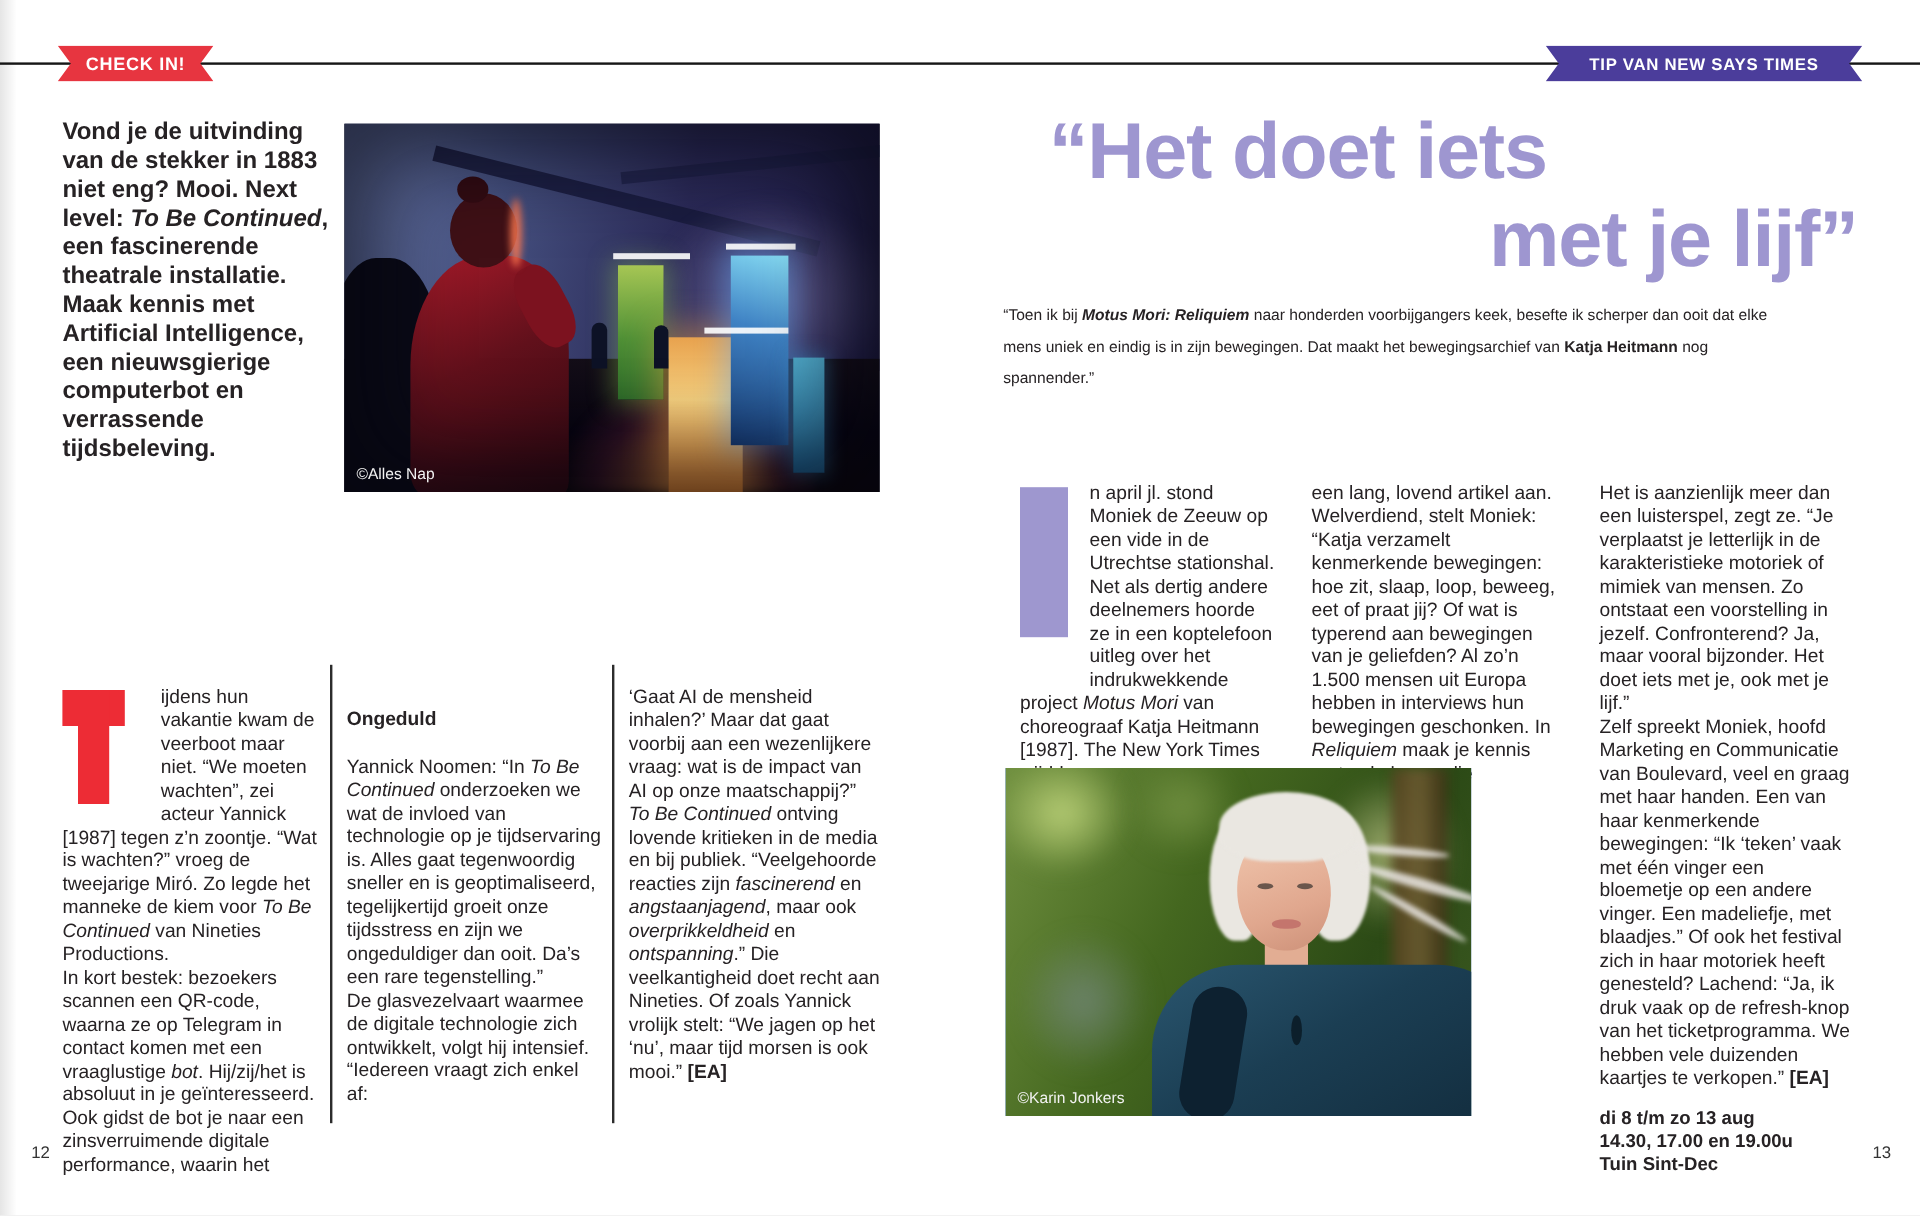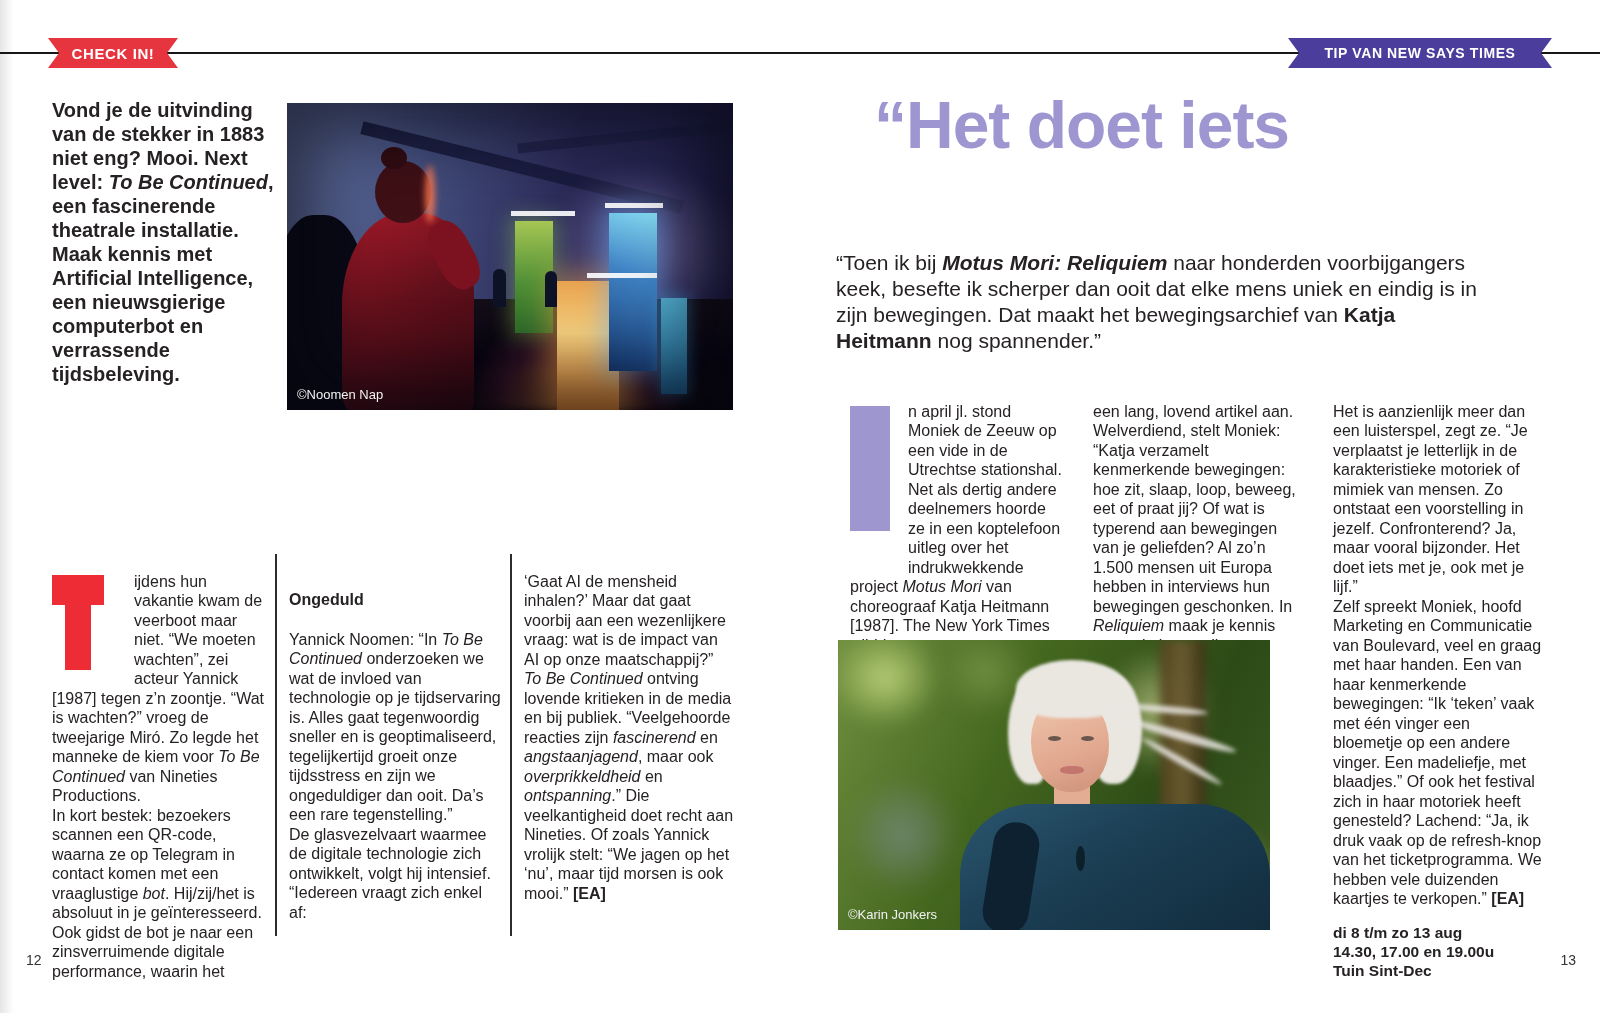--- a/index.html
+++ b/index.html
@@ -40,25 +40,25 @@
   .dropcap-t{float:left;position:relative;width:52px;height:95px;margin:3px 30px 2px 0;}
   .dropcap-t .bar-h{position:absolute;left:0;top:0;width:100%;height:30px;background:#ed2c35;}
   .dropcap-t .bar-v{position:absolute;left:13px;top:0;width:26px;height:100%;background:#ed2c35;}
   .dropcap-i{float:left;width:40px;height:125px;background:#9e97cf;margin:4px 18px 28px 0;}
 
   
   .big-title-right{position:absolute;left:836px;top:88px;width:712px;color:#9e96d0;
          font-size:66px;line-height:74px;font-weight:800;letter-spacing:-1px;}
   .btr-l1{padding-left:38px;}
   .btr-l2{text-align:right;}
-  .intro-right{position:absolute;left:836px;top:250px;width:645px;font-size:21px;line-height:26px;}
+  .intro-right{position:absolute;left:836px;top:250px;width:645px;font-size:13px;line-height:26px;}
   .rcol1{left:850px;top:382px;width:212px;}
   .rcol2{left:1093px;top:382px;width:212px;}
   .rcol3{left:1333px;top:382px;width:210px;}
-  .photo-right{left:838px;top:640px;width:432px;height:290px;background:#0c4a6e;}
+  .photo-right{left:838px;top:640px;width:388px;height:290px;background:#0c4a6e;}
 
   
   .pl-wall{position:absolute;left:0;top:0;right:0;height:67%;
      background:linear-gradient(100deg,#6776a6 0%,#45507f 30%,#2b2a58 62%,#201d47 100%);}
   .pl-beam1{position:absolute;left:70px;top:58px;width:330px;height:13px;background:#171a3c;opacity:.85;transform:rotate(14deg);}
   .pl-beam2{position:absolute;left:230px;top:28px;width:240px;height:10px;background:#1c2046;opacity:.7;transform:rotate(-6deg);}
   .pl-haze{position:absolute;right:-50px;top:30px;width:280px;height:230px;
      background:radial-gradient(closest-side,rgba(155,145,195,.55),rgba(155,145,195,0) 72%);filter:blur(7px);}
   .pl-floor{position:absolute;left:0;right:0;bottom:0;height:36%;
      background:linear-gradient(180deg,#140e18 0%,#070410 55%,#0b0609 100%);}
@@ -150,21 +150,21 @@
     <div class="cap-strip cap3"></div>
     <div class="sil sil1"></div>
     <div class="sil sil2"></div>
     <div class="fig-dark"></div>
     <div class="fig-red-body"></div>
     <div class="fig-red-arm"></div>
     <div class="fig-red-head"></div>
     <div class="fig-red-bun"></div>
     <div class="fig-red-rim"></div>
     <div class="pl-vignette"></div>
-    <span class="credit">©Noomen Nap</span>
+    <span class="credit">©Alles Nap</span>
   </div>
 
 
   <div class="col lcol1">
     <span class="dropcap-t">
       <span class="sr">T</span>
       <span class="bar-h"></span>
       <span class="bar-v"></span>
     </span><span><span>ijdens hun vakantie kwam de veerboot maar niet. “We moeten wachten”, zei acteur Yannick [1987] tegen z’n zoontje. “Wat is wachten?” vroeg de tweejarige Miró. Zo legde het manneke de kiem voor </span><span class="it">To Be Continued</span><span> van Nineties Productions.
 In kort bestek: bezoekers scannen een QR-code, waarna ze op Telegram in contact komen met een vraaglustige </span><span class="it">bot</span><span>. Hij/zij/het is absoluut in je geïnteresseerd. Ook gidst de bot je naar een zinsverruimende digitale performance, waarin het</span></span>
@@ -178,20 +178,21 @@
   <div class="vrule vrule2"></div>
   <div class="col lcol3">
     <span><span>‘Gaat AI de mensheid inhalen?’ Maar dat gaat voorbij aan een wezenlijkere vraag: wat is de impact van AI op onze maatschappij?”
 </span><span class="it">To Be Continued</span><span> ontving lovende kritieken in de media en bij publiek. “Veelgehoorde reacties zijn </span><span class="it">fascinerend</span><span> en </span><span class="it">angstaanjagend</span><span>, maar ook </span><span class="it">overprikkeldheid</span><span> en </span><span class="it">ontspanning</span><span>.” Die veelkantigheid doet recht aan Nineties. Of zoals Yannick vrolijk stelt: “We jagen op het ‘nu’, maar tijd morsen is ook mooi.” </span><span class="bd">[EA]</span></span>
   </div>
 
   <div class="pgnum pg-l">12</div>
 
   <div class="big-title-right">
     <div class="btr-l1">“Het doet iets</div>
+    <div class="btr-l2">met je lijf”</div>
   </div>
 
   <div class="intro-right"><span>“Toen ik bij </span><span class="it bd">Motus Mori: Reliquiem</span><span> naar honderden voorbijgangers keek, besefte ik scherper dan ooit dat elke mens uniek en eindig is in zijn bewegingen. Dat maakt het bewegingsarchief van </span><span class="bd">Katja Heitmann</span><span> nog spannender.”</span></div>
 
   <div class="col rcol1">
     <span class="dropcap-i"><span class="sr">I</span></span><span><span>n april jl. stond Moniek de Zeeuw op een vide in de Utrechtse stationshal. Net als dertig andere deelnemers hoorde ze in een koptelefoon uitleg over het indrukwekkende project </span><span class="it">Motus Mori</span><span> van choreograaf Katja Heitmann [1987]. The New York Times wijdde er</span></span>
   </div>
   <div class="col rcol2">
     <span><span>een lang, lovend artikel aan. Welverdiend, stelt Moniek: “Katja verzamelt kenmerkende bewegingen: hoe zit, slaap, loop, beweeg, eet of praat jij? Of wat is typerend aan bewegingen van je geliefden? Al zo’n 1.500 mensen uit Europa hebben in interviews hun bewegingen geschonken. In </span><span class="it">Reliquiem</span><span> maak je kennis met enkele van die donateurs.”</span></span>
   </div>

